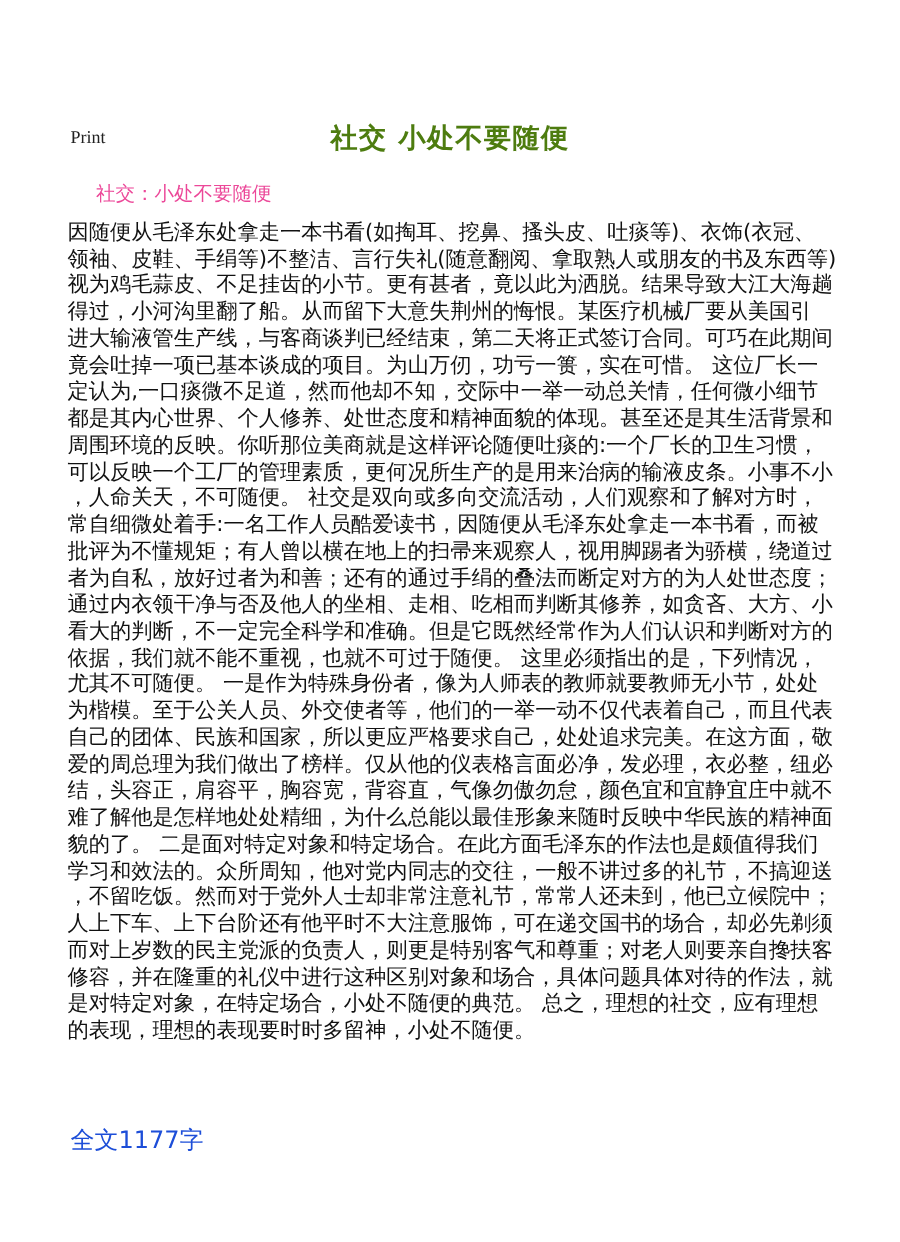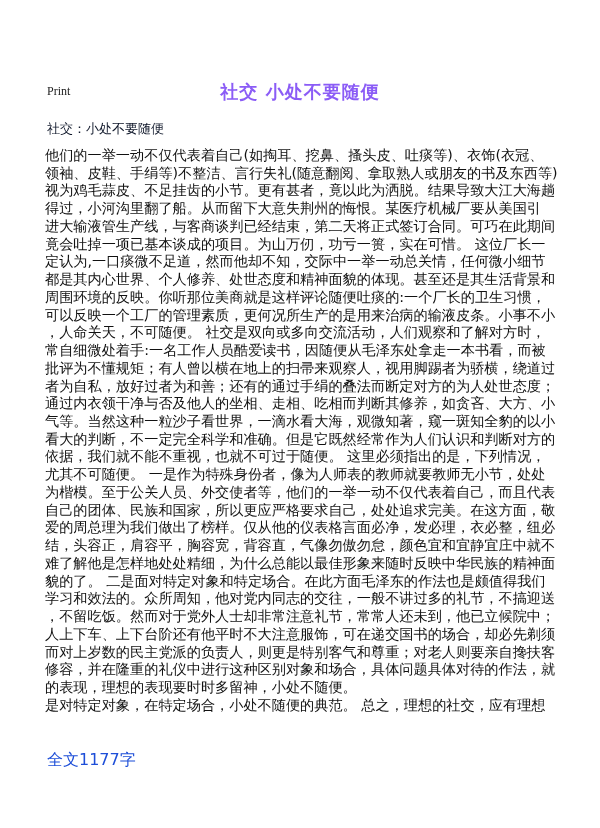--- a/index.html
+++ b/index.html
@@ -6,26 +6,26 @@
     body {
       width: 600px; height: 828px; overflow: hidden; position: relative;
       font-family: "DejaVu Sans", sans-serif; color: #111;
     }
     .print-label {
       position: absolute; left: 47px; top: 48px;
       font-family: "Liberation Serif", serif; font-size: 12px; color: #222; margin-top: 36px;
     }
     .doc-title {
       position: absolute; left: 0; width: 600px; top: 80px;
-      text-align: center; font-size: 18px; font-weight: bold; color: #8b5cf6;
+      text-align: center; font-size: 18px; font-weight: bold; color: #4d7c0f;
       letter-spacing: 1px;
     }
     .doc-subtitle {
-      position: absolute; left: 47px; top: 120px;
-      font-size: 13px; color: #0f172a; font-family: Liberation Serif, serif;
+      position: absolute; left: 64px; top: 120px;
+      font-size: 13px; color: #ec4899; font-family: Liberation Serif, serif;
     }
     .doc-body {
       position: absolute; left: 45px; top: 147px; width: 512px;
       font-size: 14.6px; line-height: 22.6px; color: #111;
     }
     .doc-body .line { display: block; white-space: nowrap; overflow: hidden; }
     .word-count {
       position: absolute; left: 47px; top: 750px;
       font-size: 16px; color: #1d4ed8;
     }
@@ -33,47 +33,46 @@
 </head>
 <body>
 
 <div class="print-label">Print</div>
 
 <div class="doc-title">社交 小处不要随便</div>
 
 <div class="doc-subtitle">社交：小处不要随便</div>
 
 <div class="doc-body" style="line-height: 17.7273px; font-size: 14.1818px;">
-  <span class="line">他们的一举一动不仅代表着自己(如掏耳、挖鼻、搔头皮、吐痰等)、衣饰(衣冠、</span>
+  <span class="line">因随便从毛泽东处拿走一本书看(如掏耳、挖鼻、搔头皮、吐痰等)、衣饰(衣冠、</span>
   <span class="line">领袖、皮鞋、手绢等)不整洁、言行失礼(随意翻阅、拿取熟人或朋友的书及东西等)</span>
   <span class="line">视为鸡毛蒜皮、不足挂齿的小节。更有甚者，竟以此为洒脱。结果导致大江大海趟</span>
   <span class="line">得过，小河沟里翻了船。从而留下大意失荆州的悔恨。某医疗机械厂要从美国引</span>
   <span class="line">进大输液管生产线，与客商谈判已经结束，第二天将正式签订合同。可巧在此期间</span>
   <span class="line">竟会吐掉一项已基本谈成的项目。为山万仞，功亏一篑，实在可惜。 这位厂长一</span>
   <span class="line">定认为,一口痰微不足道，然而他却不知，交际中一举一动总关情，任何微小细节</span>
   <span class="line">都是其内心世界、个人修养、处世态度和精神面貌的体现。甚至还是其生活背景和</span>
   <span class="line">周围环境的反映。你听那位美商就是这样评论随便吐痰的:一个厂长的卫生习惯，</span>
   <span class="line">可以反映一个工厂的管理素质，更何况所生产的是用来治病的输液皮条。小事不小</span>
   <span class="line">，人命关天，不可随便。 社交是双向或多向交流活动，人们观察和了解对方时，</span>
   <span class="line">常自细微处着手:一名工作人员酷爱读书，因随便从毛泽东处拿走一本书看，而被</span>
   <span class="line">批评为不懂规矩；有人曾以横在地上的扫帚来观察人，视用脚踢者为骄横，绕道过</span>
   <span class="line">者为自私，放好过者为和善；还有的通过手绢的叠法而断定对方的为人处世态度；</span>
   <span class="line">通过内衣领干净与否及他人的坐相、走相、吃相而判断其修养，如贪吝、大方、小</span>
-  <span class="line">气等。当然这种一粒沙子看世界，一滴水看大海，观微知著，窥一斑知全豹的以小</span>
   <span class="line">看大的判断，不一定完全科学和准确。但是它既然经常作为人们认识和判断对方的</span>
   <span class="line">依据，我们就不能不重视，也就不可过于随便。 这里必须指出的是，下列情况，</span>
   <span class="line">尤其不可随便。 一是作为特殊身份者，像为人师表的教师就要教师无小节，处处</span>
   <span class="line">为楷模。至于公关人员、外交使者等，他们的一举一动不仅代表着自己，而且代表</span>
   <span class="line">自己的团体、民族和国家，所以更应严格要求自己，处处追求完美。在这方面，敬</span>
   <span class="line">爱的周总理为我们做出了榜样。仅从他的仪表格言面必净，发必理，衣必整，纽必</span>
   <span class="line">结，头容正，肩容平，胸容宽，背容直，气像勿傲勿怠，颜色宜和宜静宜庄中就不</span>
   <span class="line">难了解他是怎样地处处精细，为什么总能以最佳形象来随时反映中华民族的精神面</span>
   <span class="line">貌的了。 二是面对特定对象和特定场合。在此方面毛泽东的作法也是颇值得我们</span>
   <span class="line">学习和效法的。众所周知，他对党内同志的交往，一般不讲过多的礼节，不搞迎送</span>
   <span class="line">，不留吃饭。然而对于党外人士却非常注意礼节，常常人还未到，他已立候院中；</span>
   <span class="line">人上下车、上下台阶还有他平时不大注意服饰，可在递交国书的场合，却必先剃须</span>
   <span class="line">而对上岁数的民主党派的负责人，则更是特别客气和尊重；对老人则要亲自搀扶客</span>
   <span class="line">修容，并在隆重的礼仪中进行这种区别对象和场合，具体问题具体对待的作法，就</span>
+  <span class="line">是对特定对象，在特定场合，小处不随便的典范。 总之，理想的社交，应有理想</span>
   <span class="line">的表现，理想的表现要时时多留神，小处不随便。</span>
-  <span class="line">是对特定对象，在特定场合，小处不随便的典范。 总之，理想的社交，应有理想</span>
 </div>
 
 <div class="word-count">全文1177字</div>
 
 </body></html>

